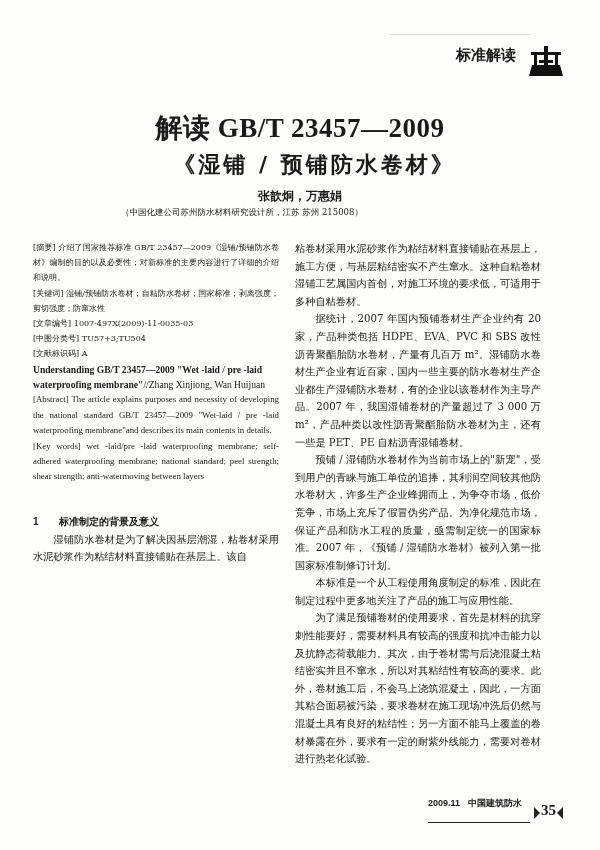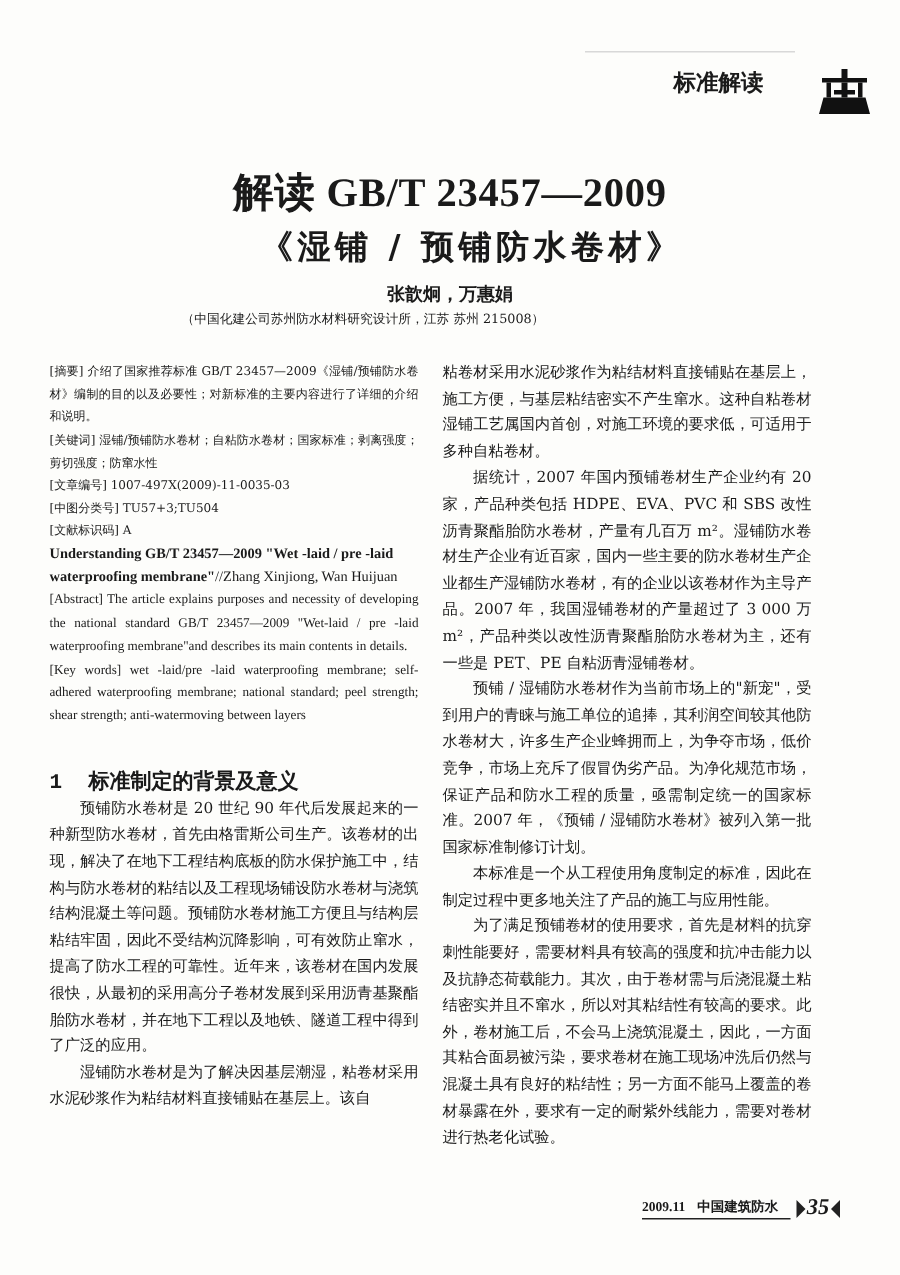--- a/index.html
+++ b/index.html
@@ -1,42 +1,42 @@
 <!DOCTYPE html>
 <html><head>
 <meta charset="utf-8">
 <style>
   html, body { margin:0; padding:0; background:#fdfdfb; }
   body { width:600px; height:850px; position:relative; overflow:hidden;
          font-family:"DejaVu Serif", "Liberation Serif", serif; color:#1a1a1a; }
-  .header { position:absolute; top:44px; right:19px; display:flex; align-items:center;gap:24px; }
+  .header { position:absolute; top:44px; right:36px; display:flex; align-items:center; }
   .header-label { font-family:"DejaVu Sans", sans-serif; font-weight:bold; font-size:15px; margin-right:12px; margin-top:-12px; }
   .header-rule { position:absolute; right:70px; top:34px; width:140px; height:1px; background:#d8d8d8; }
   .scale-icon { width:36px; height:34px; }
   .title { position:absolute; top:110px; left:0; width:600px; text-align:center; }
   .title-l1 { font-family:"Liberation Serif", serif; font-weight:bold; font-size:27px; letter-spacing:0.5px; }
   .title-l2 { font-family:"DejaVu Sans", sans-serif; font-weight:bold; font-size:22px; margin-top:4px; letter-spacing:3px;margin-left:29px; }
   .authors { position:absolute; top:188px; left:0; width:600px; text-align:center; font-size:12px; font-weight:bold; }
   .affil { position:absolute; top:207px; left:0; width:484px; text-align:center; font-size:8.5px; }
   .col { position:absolute; }
   .left-col { left:33px; top:240px; width:246px; }
   .right-col { left:295px; top:240px; width:246px; }
   .meta { font-size:8px; line-height:15.2px; text-align:justify; }
   .meta .tag { font-weight:normal; }
   .en-title { font-family:"Liberation Serif", serif; font-weight:bold; font-size:9.6px; line-height:15.4px; margin-top:0px; }
   .en-title .auth { font-weight:normal; }
   .en { font-family:"Liberation Serif", serif; font-size:8.8px; line-height:15.4px; text-align:justify; }
-  .sec-head { font-family:Liberation Mono, monospace; font-weight:bold; font-size:14px; margin-top:28px; line-height:18px; }
+  .sec-head { font-family:Liberation Sans, sans-serif; font-weight:bold; font-size:10px; margin-top:28px; line-height:18px; }
   .sec-head .num { display:inline-block; width:26px; }
   .p { font-size:10.2px; line-height:17.6px; text-align:justify; margin:0; }
   .p.indent { text-indent:2em; }
   .footer { position:absolute; top:797px; left:428px; display:flex; align-items:center; }
-  .footer-text { font-family:Liberation Serif, serif; font-size:9px; font-weight:bold; border-bottom:1.5px solid #222; padding-bottom:1px; }
+  .footer-text { font-family:Liberation Sans, sans-serif; font-size:9px; font-weight:bold; border-bottom:1.5px solid #222; padding-bottom:12px; }
   .footer-text span { margin-right:8px; }
-  .page-num { font-family:"Liberation Serif", serif; font-weight:bold; font-size:15px; margin-left:4px; display:flex; align-items:center;font-style:italic; }
+  .page-num { font-family:"Liberation Serif", serif; font-weight:bold; font-size:15px; margin-left:4px; display:flex; align-items:flex-end; }
   .tri { width:0; height:0; border-top:6px solid transparent; border-bottom:6px solid transparent; }
   .tri-r { border-left:6px solid #222; margin-right:1px; }
   .tri-l { border-right:6px solid #222; margin-left:1px; }
 </style>
 </head>
 <body>
 
 <div class="header-rule"></div>
 <div class="header">
   <span class="header-label">标准解读</span>
@@ -87,21 +87,20 @@
     <span>The article explains purposes and necessity of developing the national standard GB/T 23457—2009 "Wet-laid / pre -laid waterproofing membrane"and describes its main contents in details.</span>
   </div>
   <div class="en">
     <span>[Key words]</span>
     <span>wet -laid/pre -laid waterproofing membrane; self-adhered waterproofing membrane; national standard; peel strength; shear strength; anti-watermoving between layers</span>
   </div>
 
   <div class="sec-head">
     <span class="num">1</span><span>标准制定的背景及意义</span>
   </div>
-  <p class="p indent">预铺防水卷材是 20 世纪 90 年代后发展起来的一种新型防水卷材，首先由格雷斯公司生产。该卷材的出现，解决了在地下工程结构底板的防水保护施工中，结构与防水卷材的粘结以及工程现场铺设防水卷材与浇筑结构混凝土等问题。预铺防水卷材施工方便且与结构层粘结牢固，因此不受结构沉降影响，可有效防止窜水，提高了防水工程的可靠性。近年来，该卷材在国内发展很快，从最初的采用高分子卷材发展到采用沥青基聚酯胎防水卷材，并在地下工程以及地铁、隧道工程中得到了广泛的应用。</p>
   <p class="p indent">湿铺防水卷材是为了解决因基层潮湿，粘卷材采用水泥砂浆作为粘结材料直接铺贴在基层上。该自</p>
 </div>
 
 <div class="col right-col">
   <p class="p">粘卷材采用水泥砂浆作为粘结材料直接铺贴在基层上，施工方便，与基层粘结密实不产生窜水。这种自粘卷材湿铺工艺属国内首创，对施工环境的要求低，可适用于多种自粘卷材。</p>
   <p class="p indent">据统计，2007 年国内预铺卷材生产企业约有 20 家，产品种类包括 HDPE、EVA、PVC 和 SBS 改性沥青聚酯胎防水卷材，产量有几百万 m²。湿铺防水卷材生产企业有近百家，国内一些主要的防水卷材生产企业都生产湿铺防水卷材，有的企业以该卷材作为主导产品。2007 年，我国湿铺卷材的产量超过了 3 000 万 m²，产品种类以改性沥青聚酯胎防水卷材为主，还有一些是 PET、PE 自粘沥青湿铺卷材。</p>
   <p class="p indent">预铺 / 湿铺防水卷材作为当前市场上的"新宠"，受到用户的青睐与施工单位的追捧，其利润空间较其他防水卷材大，许多生产企业蜂拥而上，为争夺市场，低价竞争，市场上充斥了假冒伪劣产品。为净化规范市场，保证产品和防水工程的质量，亟需制定统一的国家标准。2007 年，《预铺 / 湿铺防水卷材》被列入第一批国家标准制修订计划。</p>
   <p class="p indent">本标准是一个从工程使用角度制定的标准，因此在制定过程中更多地关注了产品的施工与应用性能。</p>
   <p class="p indent">为了满足预铺卷材的使用要求，首先是材料的抗穿刺性能要好，需要材料具有较高的强度和抗冲击能力以及抗静态荷载能力。其次，由于卷材需与后浇混凝土粘结密实并且不窜水，所以对其粘结性有较高的要求。此外，卷材施工后，不会马上浇筑混凝土，因此，一方面其粘合面易被污染，要求卷材在施工现场冲洗后仍然与混凝土具有良好的粘结性；另一方面不能马上覆盖的卷材暴露在外，要求有一定的耐紫外线能力，需要对卷材进行热老化试验。</p>
 </div>

